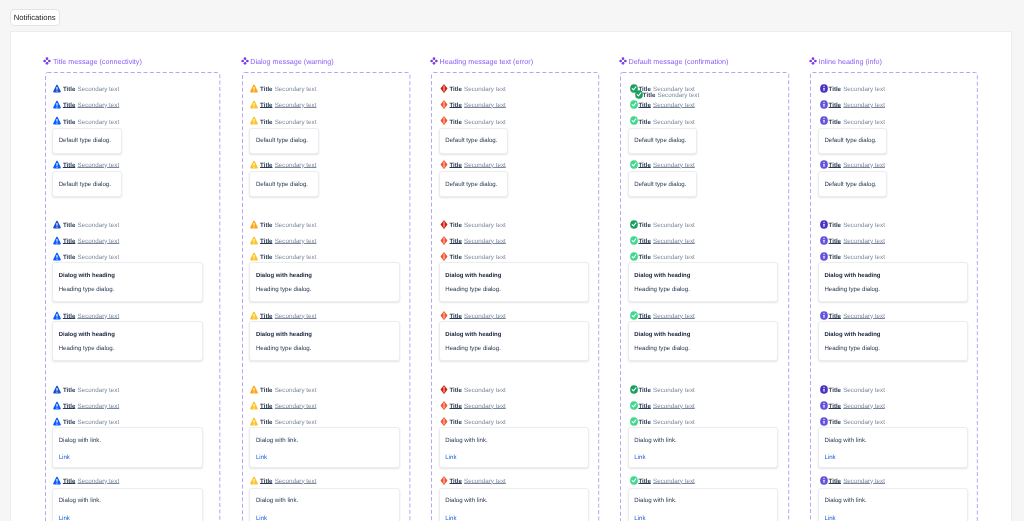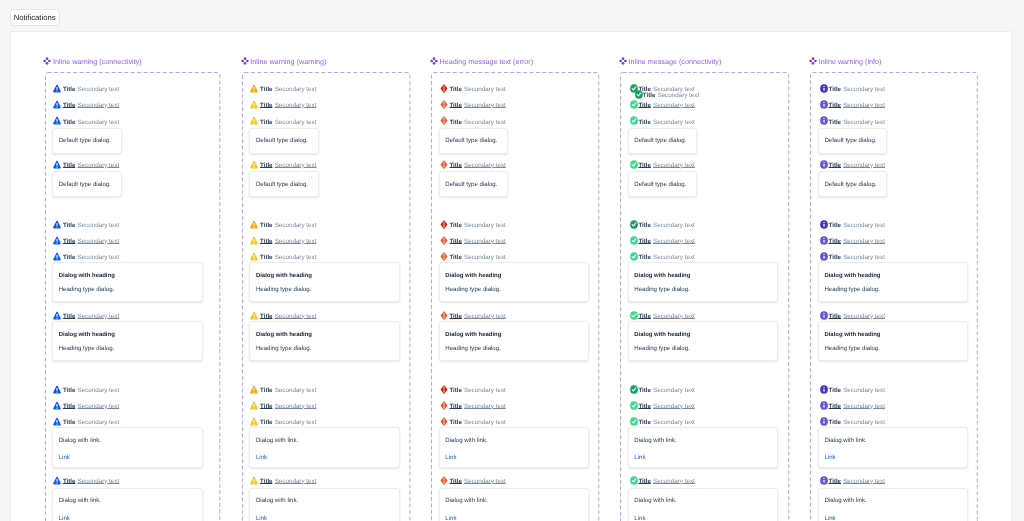--- a/index.html
+++ b/index.html
@@ -64,21 +64,21 @@
           <span class="star">
             <svg viewBox="0 0 16 16" width="8" height="8">
               <g fill="#7c3aed">
                 <circle cx="8" cy="3.3" r="2.7"></circle>
                 <circle cx="8" cy="12.7" r="2.7"></circle>
                 <circle cx="3.3" cy="8" r="2.7"></circle>
                 <circle cx="12.7" cy="8" r="2.7"></circle>
               </g>
             </svg>
           </span>
-          <span class="lbl">Inline warning (connectivity)</span>
+          <span class="lbl">Title message (connectivity)</span>
         </div>
         <div class="dashbox" style="width:175.3px;height:470px">
           <svg class="frame" width="175.3" height="470">
             <rect x="0.5" y="0.5" width="174.3" height="469" rx="2" ry="2" fill="none" stroke="#b4a6f7" stroke-width="1" stroke-dasharray="4 2.4"></rect>
           </svg>
           <div class="msg" style="top:11.2px">
             <span class="ico" style="left:0px">
               <svg viewBox="0 0 16 18" width="8" height="9">
                 <path d="M6.75 2.0 C7.3 1.0 8.7 1.0 9.25 2.0 L15.45 14.6 C16.0 15.7 15.3 16.9 14.2 16.9 L1.8 16.9 C0.7 16.9 0.0 15.7 0.55 14.6 Z" fill="#1552cf"></path>
                 <rect x="6.85" y="6.0" width="2.3" height="5.6" rx="1.15" fill="#fff"></rect>
@@ -226,21 +226,21 @@
           <span class="star">
             <svg viewBox="0 0 16 16" width="8" height="8">
               <g fill="#7c3aed">
                 <circle cx="8" cy="3.3" r="2.7"></circle>
                 <circle cx="8" cy="12.7" r="2.7"></circle>
                 <circle cx="3.3" cy="8" r="2.7"></circle>
                 <circle cx="12.7" cy="8" r="2.7"></circle>
               </g>
             </svg>
           </span>
-          <span class="lbl">Inline warning (warning)</span>
+          <span class="lbl">Dialog message (warning)</span>
         </div>
         <div class="dashbox" style="width:168.4px;height:470px">
           <svg class="frame" width="168.4" height="470">
             <rect x="0.5" y="0.5" width="167.4" height="469" rx="2" ry="2" fill="none" stroke="#b4a6f7" stroke-width="1" stroke-dasharray="4 2.4"></rect>
           </svg>
           <div class="msg" style="top:11.2px">
             <span class="ico" style="left:0px">
               <svg viewBox="0 0 16 18" width="8" height="9">
                 <path d="M6.75 2.0 C7.3 1.0 8.7 1.0 9.25 2.0 L15.45 14.6 C16.0 15.7 15.3 16.9 14.2 16.9 L1.8 16.9 C0.7 16.9 0.0 15.7 0.55 14.6 Z" fill="#ffa412"></path>
                 <rect x="6.85" y="6.0" width="2.3" height="5.6" rx="1.15" fill="#fff"></rect>
@@ -538,21 +538,21 @@
           <span class="star">
             <svg viewBox="0 0 16 16" width="8" height="8">
               <g fill="#7c3aed">
                 <circle cx="8" cy="3.3" r="2.7"></circle>
                 <circle cx="8" cy="12.7" r="2.7"></circle>
                 <circle cx="3.3" cy="8" r="2.7"></circle>
                 <circle cx="12.7" cy="8" r="2.7"></circle>
               </g>
             </svg>
           </span>
-          <span class="lbl">Inline message (connectivity)</span>
+          <span class="lbl">Default message (confirmation)</span>
         </div>
         <div class="dashbox" style="width:169.2px;height:470px">
           <svg class="frame" width="169.2" height="470">
             <rect x="0.5" y="0.5" width="168.2" height="469" rx="2" ry="2" fill="none" stroke="#b4a6f7" stroke-width="1" stroke-dasharray="4 2.4"></rect>
           </svg>
           <div class="msg" style="top:11.2px">
             <span class="ico" style="left:1.8px">
               <svg viewBox="0 0 16 18" width="8" height="9">
                 <ellipse cx="8" cy="9" rx="7.7" ry="8.7" fill="#17a05e"></ellipse>
                 <path d="M4.3 9.2 L6.9 11.9 L11.8 5.9" stroke="#fff" stroke-width="2.2" fill="none" stroke-linecap="round" stroke-linejoin="round"></path>
@@ -697,21 +697,21 @@
           <span class="star">
             <svg viewBox="0 0 16 16" width="8" height="8">
               <g fill="#7c3aed">
                 <circle cx="8" cy="3.3" r="2.7"></circle>
                 <circle cx="8" cy="12.7" r="2.7"></circle>
                 <circle cx="3.3" cy="8" r="2.7"></circle>
                 <circle cx="12.7" cy="8" r="2.7"></circle>
               </g>
             </svg>
           </span>
-          <span class="lbl">Inline warning (info)</span>
+          <span class="lbl">Inline heading (info)</span>
         </div>
         <div class="dashbox" style="width:167.8px;height:470px">
           <svg class="frame" width="167.8" height="470">
             <rect x="0.5" y="0.5" width="166.8" height="469" rx="2" ry="2" fill="none" stroke="#b4a6f7" stroke-width="1" stroke-dasharray="4 2.4"></rect>
           </svg>
           <div class="msg" style="top:11.2px">
             <span class="ico" style="left:1.8px">
               <svg viewBox="0 0 16 18" width="8" height="9">
                 <ellipse cx="8" cy="9" rx="7.7" ry="8.7" fill="#4b32c3"></ellipse>
                 <rect x="6.9" y="7.6" width="2.2" height="6.0" rx="1.1" fill="#fff"></rect>

